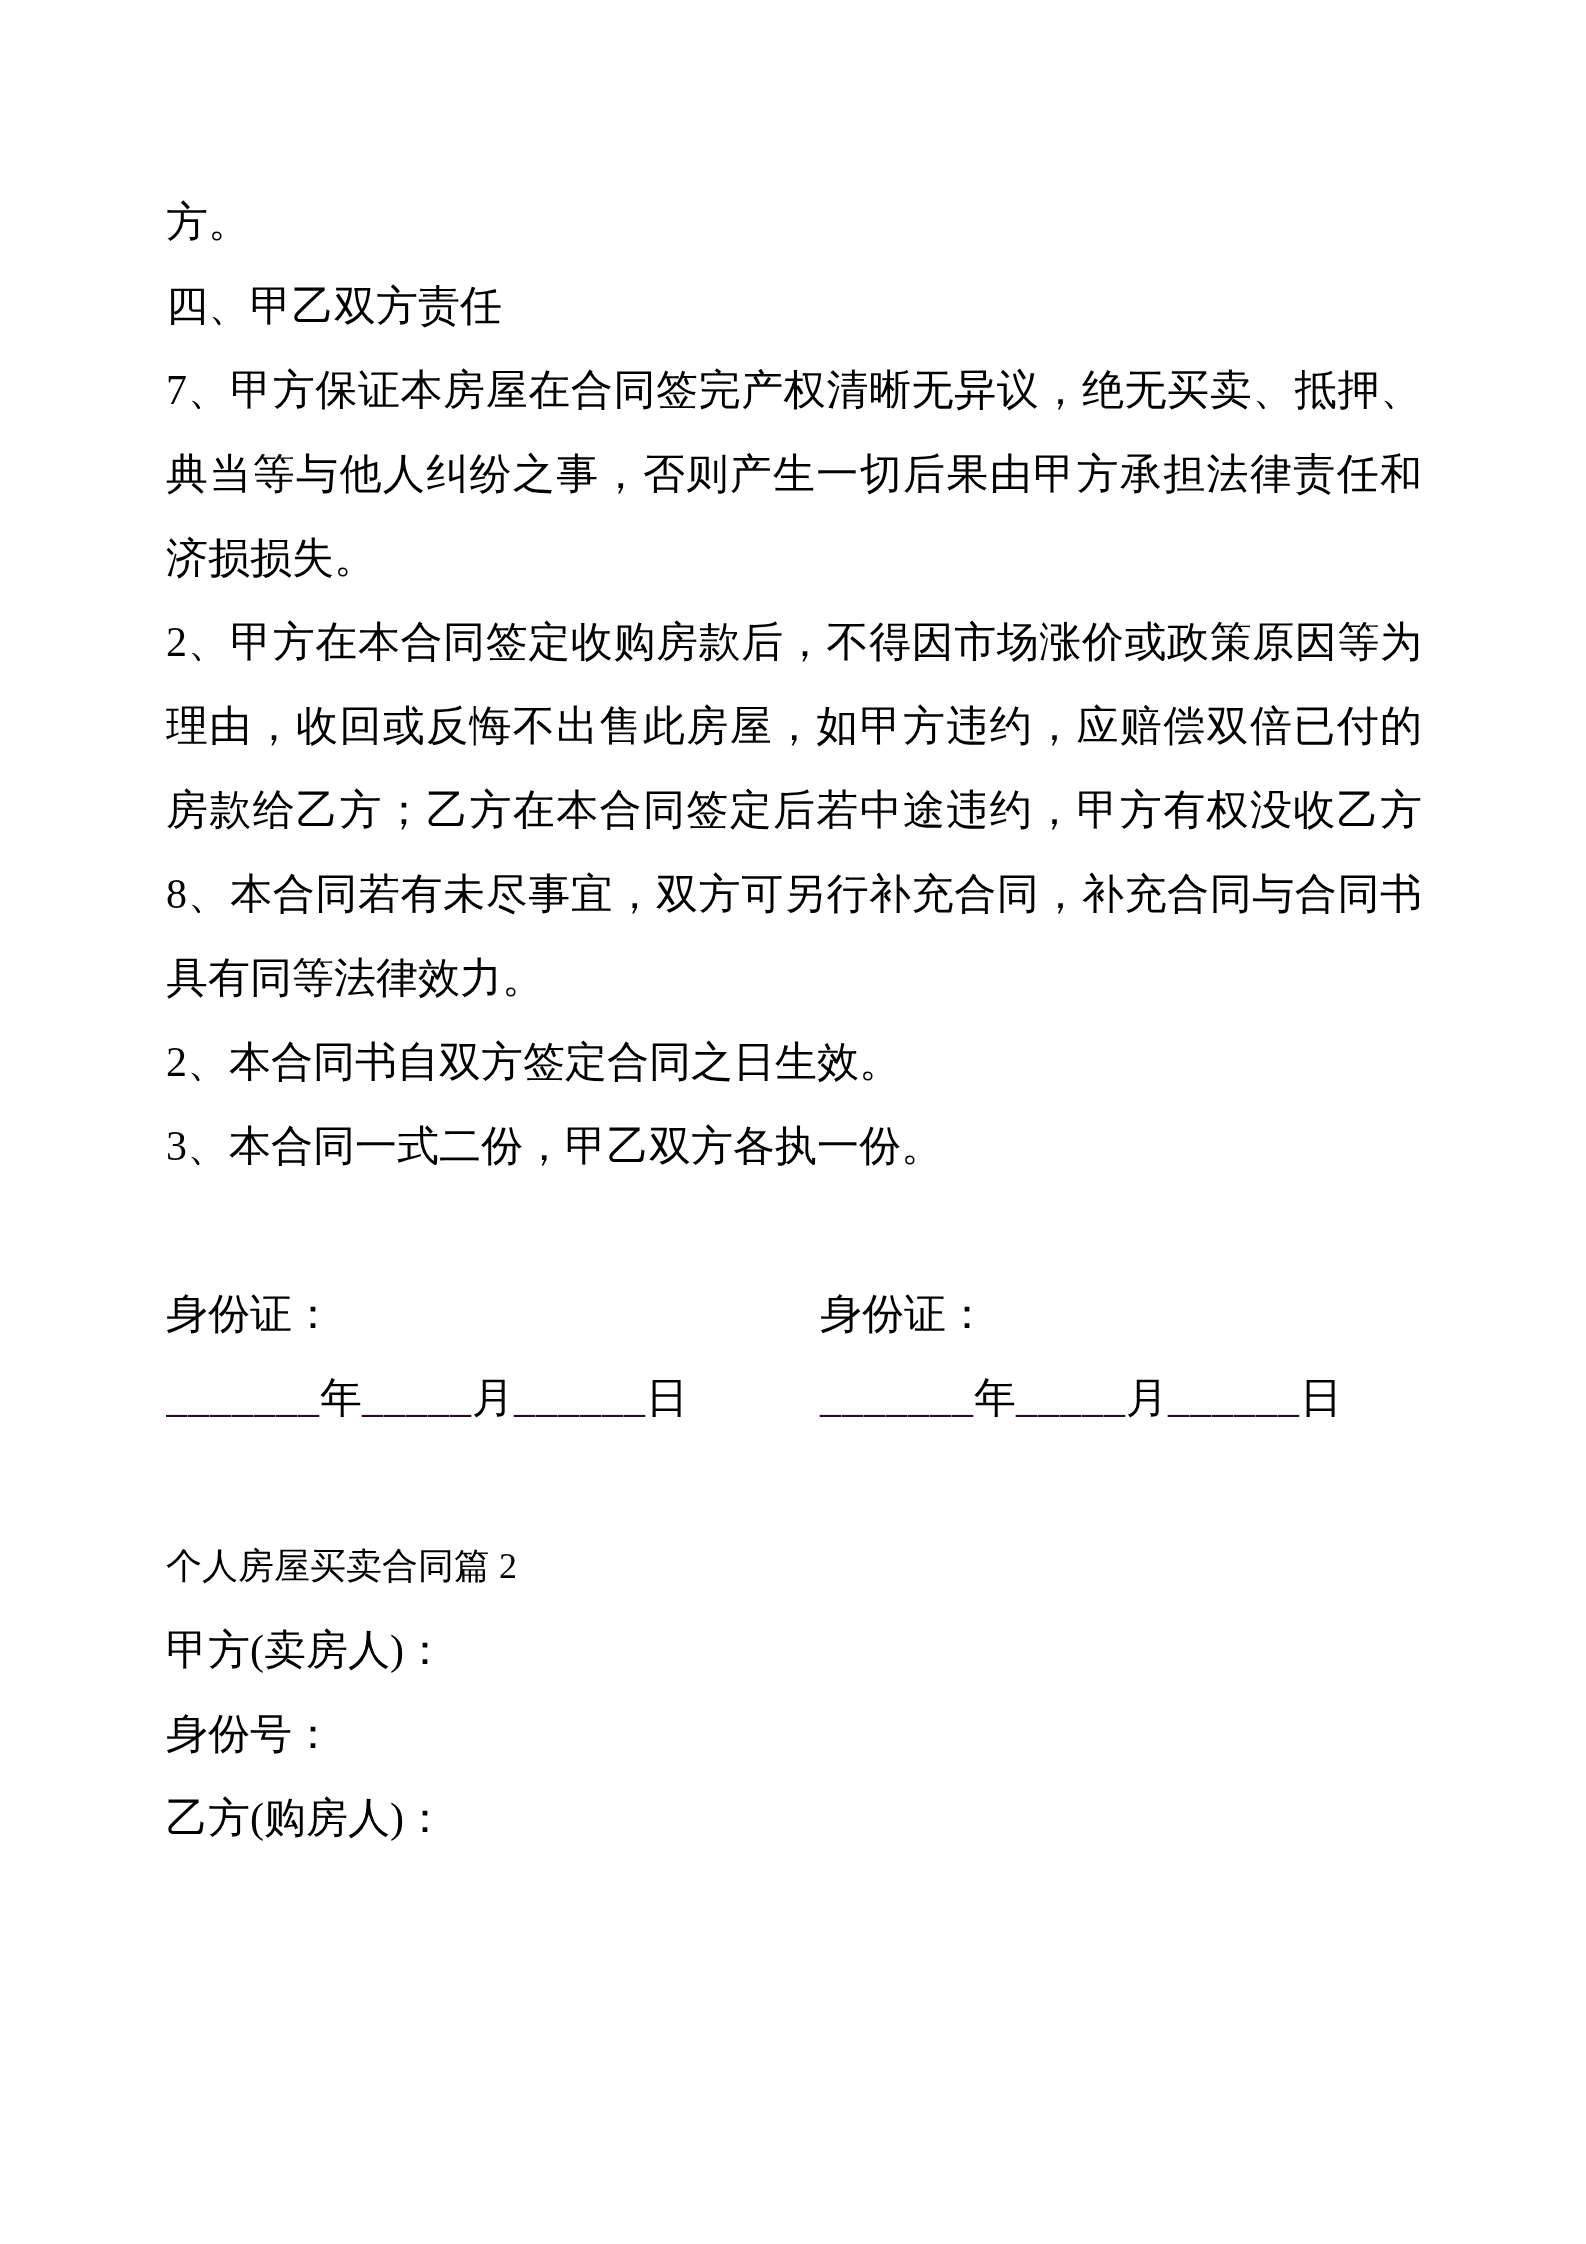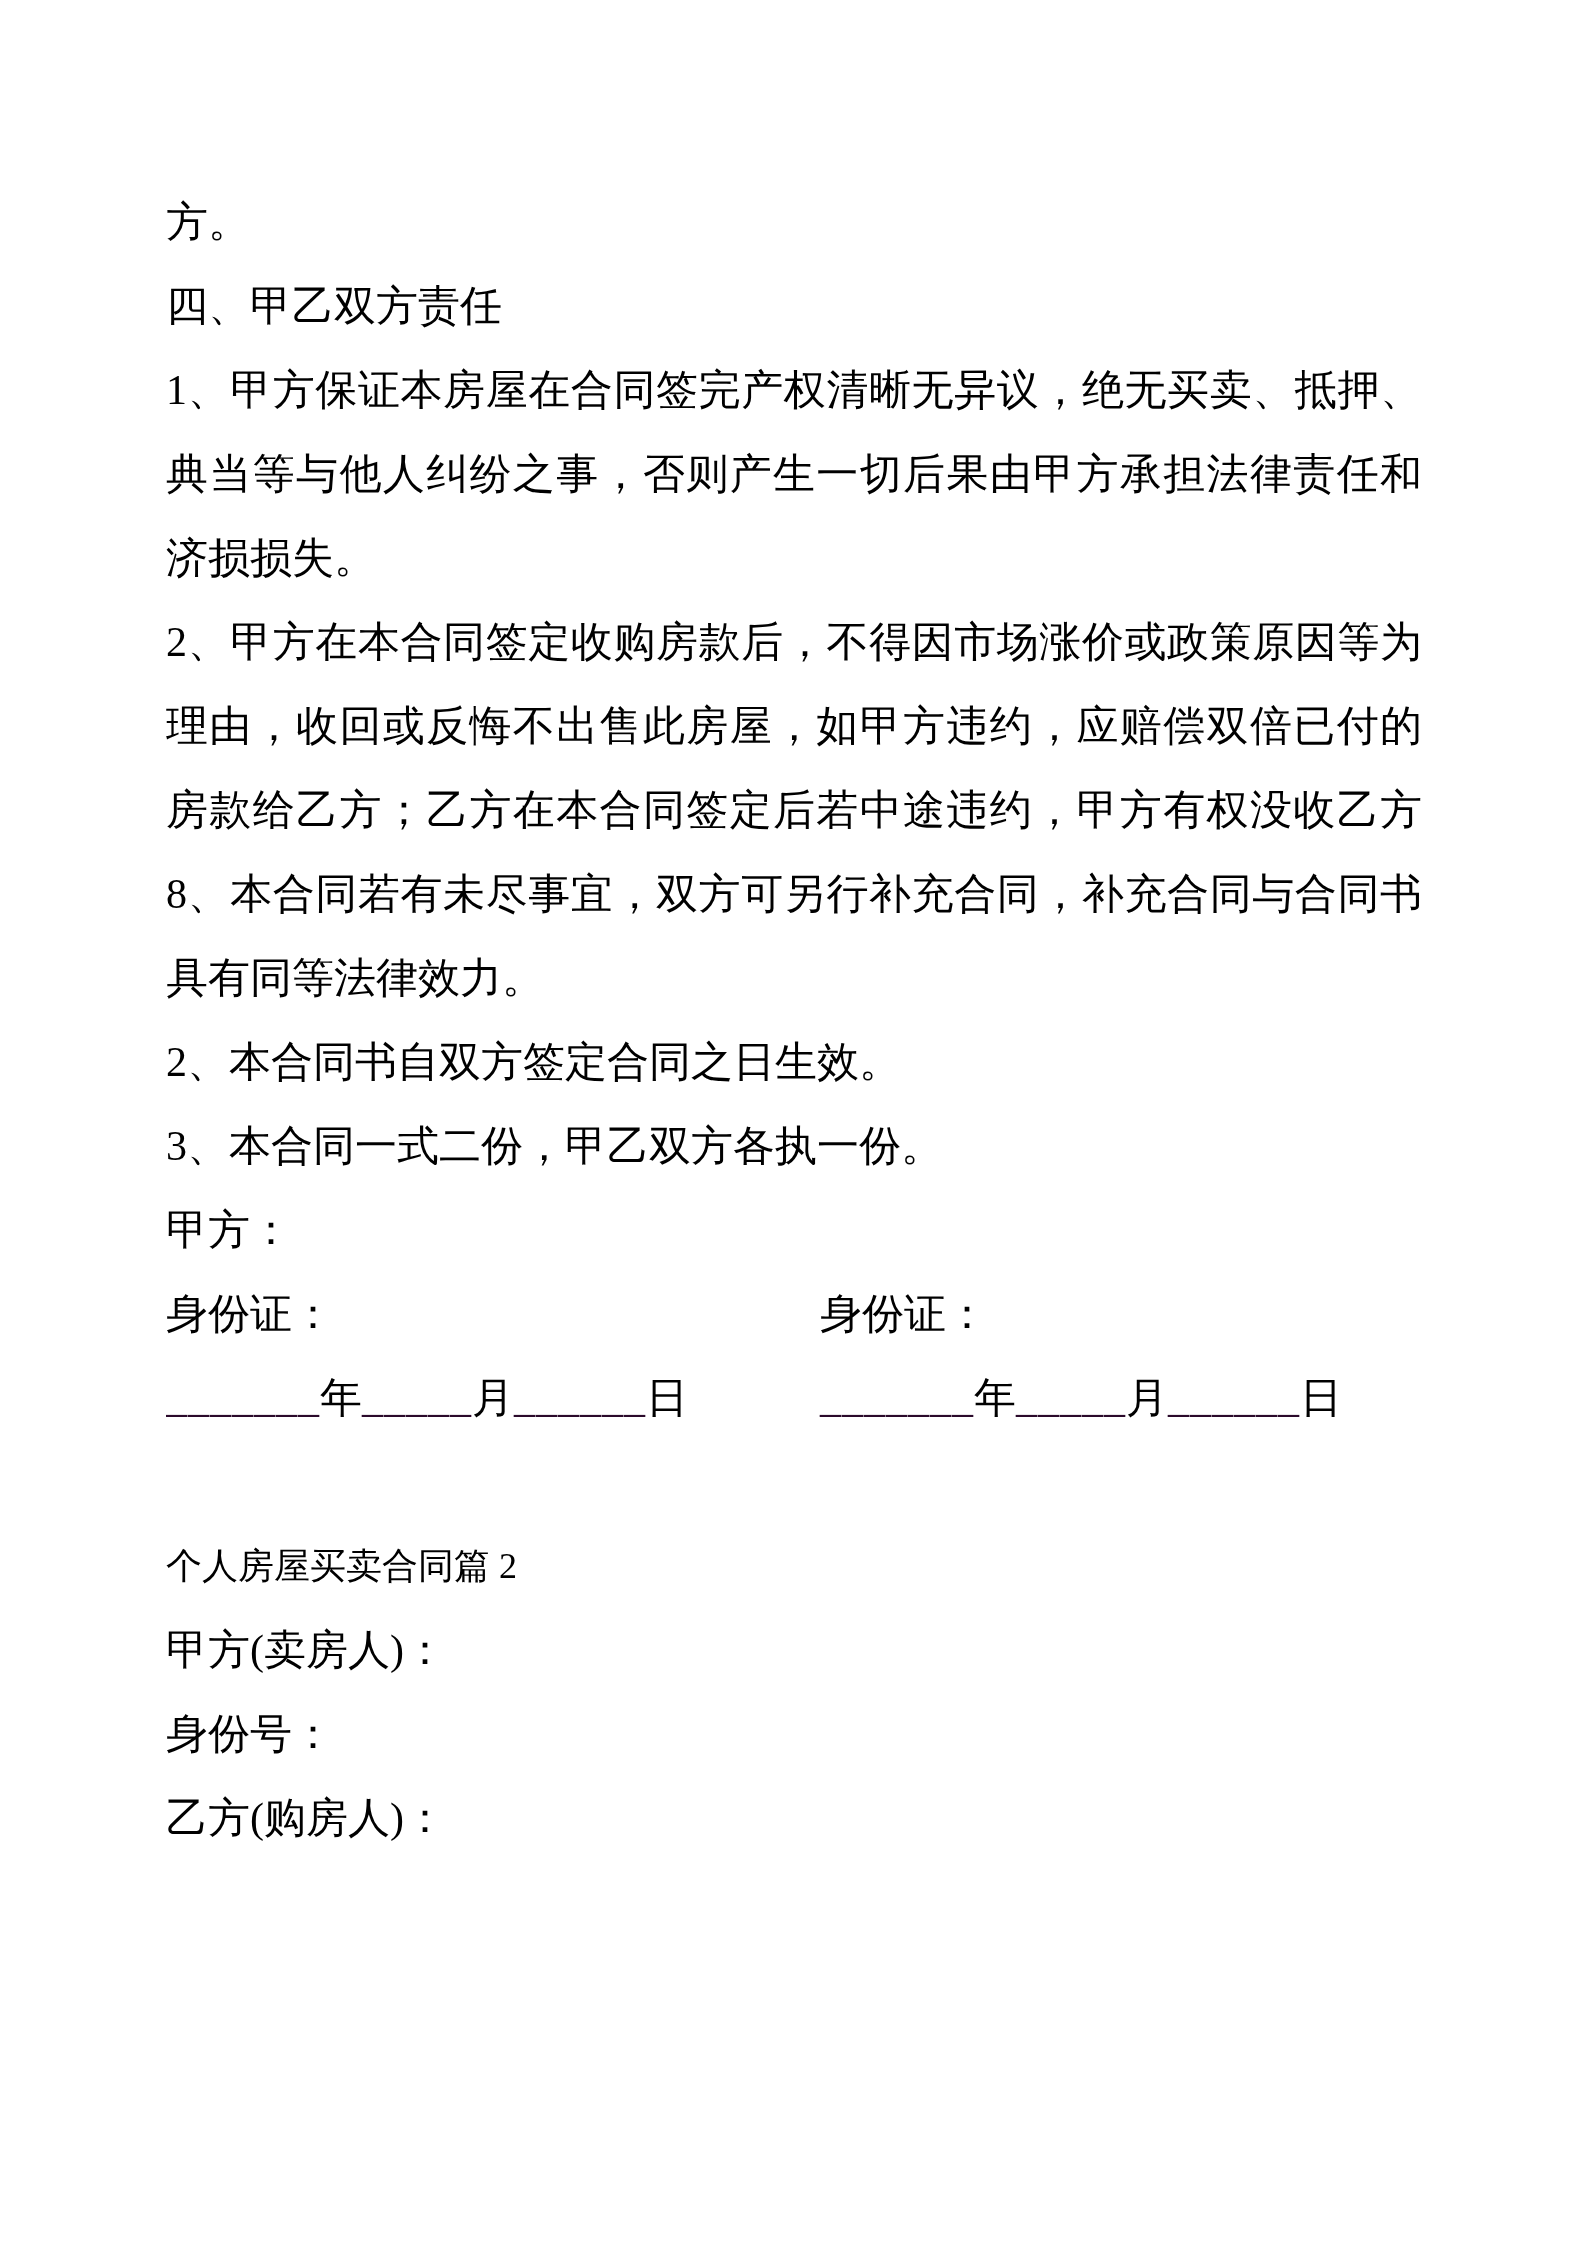--- a/index.html
+++ b/index.html
@@ -40,33 +40,32 @@
   .title2 { font-size: 36px; }
 </style>
 </head>
 <body>
 
 <div class="page">
   <div class="doc">
 
     <div class="line">方。</div>
     <div class="line">四、甲乙双方责任</div>
-    <div class="line fill">1、甲方保证本房屋在合同签完产权清晰无异议，绝无买卖、抵押、</div>
+    <div class="line fill">7、甲方保证本房屋在合同签完产权清晰无异议，绝无买卖、抵押、</div>
     <div class="line fill">典当等与他人纠纷之事，否则产生一切后果由甲方承担法律责任和经</div>
     <div class="line">济损损失。</div>
     <div class="line fill">2、甲方在本合同签定收购房款后，不得因市场涨价或政策原因等为</div>
     <div class="line fill">理由，收回或反悔不出售此房屋，如甲方违约，应赔偿双倍已付的购</div>
     <div class="line fill">房款给乙方；乙方在本合同签定后若中途违约，甲方有权没收乙方已</div>
     <div class="line fill">8、本合同若有未尽事宜，双方可另行补充合同，补充合同与合同书</div>
     <div class="line">具有同等法律效力。</div>
     <div class="line">2、本合同书自双方签定合同之日生效。</div>
     <div class="line">3、本合同一式二份，甲乙双方各执一份。</div>
 
     <div class="line row2">
-      <div class="col-l">甲方：</div>
     </div>
 
     <div class="line row2">
       <div class="col-l">身份证：</div>
       <div class="col-r">身份证：</div>
     </div>
 
     <div class="line row2">
       <div class="col-l"><span class="u">_______</span><span>年</span><span class="u">_____</span><span>月</span><span class="u">______</span><span>日</span></div>
       <div class="col-r"><span class="u">_______</span><span>年</span><span class="u">_____</span><span>月</span><span class="u">______</span><span>日</span></div>

